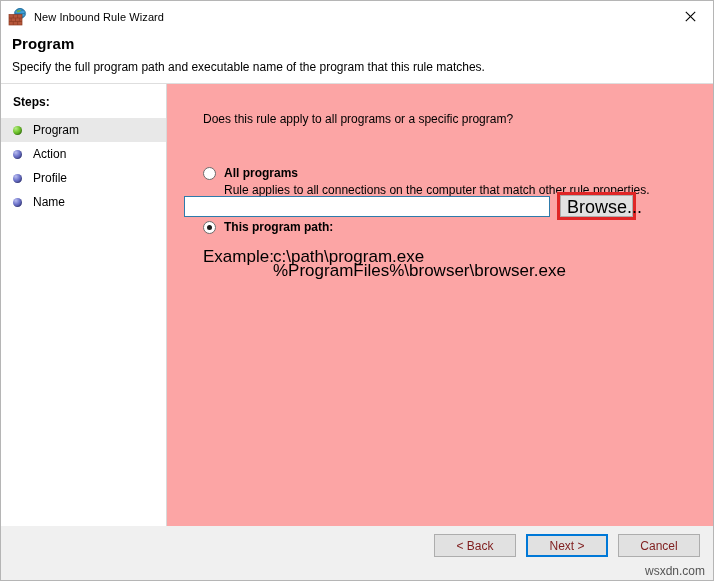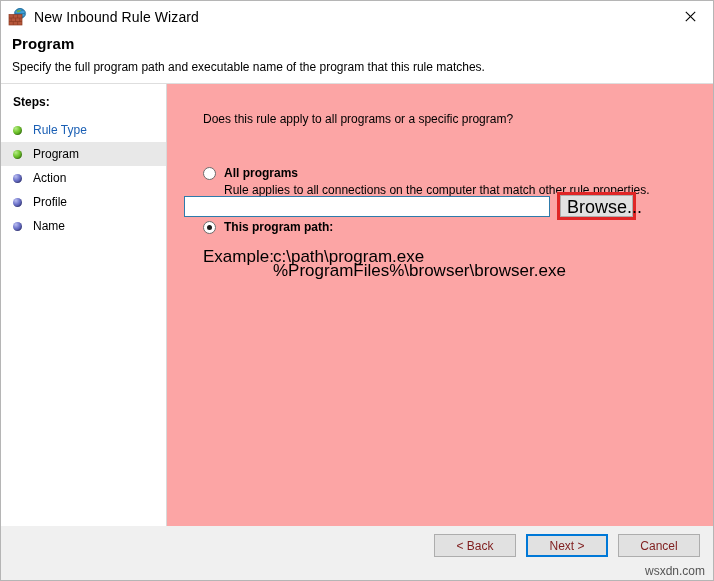--- a/index.html
+++ b/index.html
@@ -40,21 +40,21 @@
   }
   .titlebar-icon {
     width: 20px;
     height: 20px;
     margin-left: 6px;
     margin-right: 7px;
     position: relative;
     flex: 0 0 auto;
   }
   .title-text {
-    font-size: 14px;
+    font-size: 11px;
     color: #000000;
     letter-spacing: 0.1px;
     white-space: nowrap;
   }
   .close-btn {
     position: absolute;
     right: 0; top: 0;
     width: 46px;
     height: 31px;
     display: flex;
@@ -341,24 +341,20 @@
   <div class="header">
     <h1>Program</h1>
     <p class="subtitle">Specify the full program path and executable name of the program that this rule matches.</p>
   </div>
 
   <div class="body">
 
     <div class="sidebar">
       <div class="steps-title">Steps:</div>
 
-      <div class="step">
-        <span class="step-bullet bullet-done"></span>
-        <span class="step-label link">Rule Type</span>
-      </div>
 
       <div class="step current">
         <span class="step-bullet bullet-done"></span>
         <span class="step-label">Program</span>
       </div>
 
       <div class="step">
         <span class="step-bullet bullet-pending"></span>
         <span class="step-label">Action</span>
       </div>

